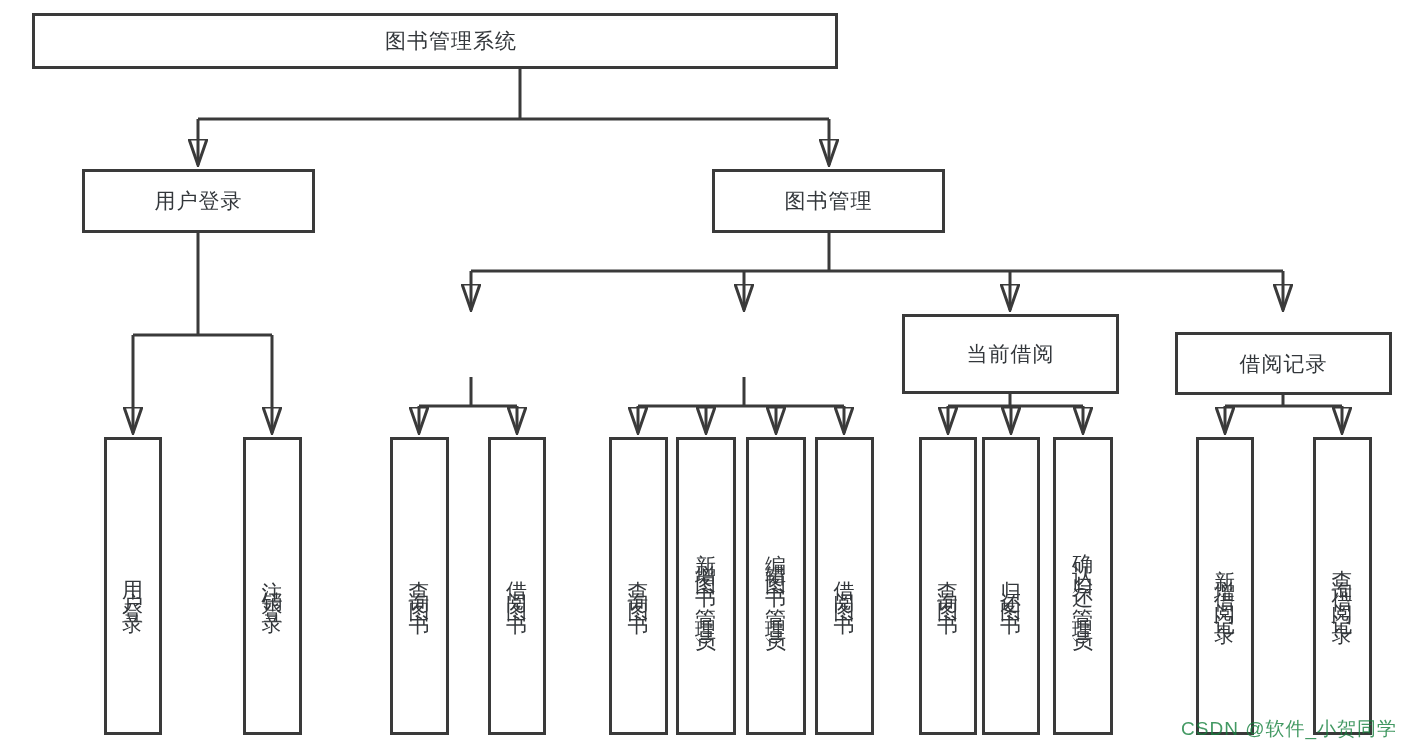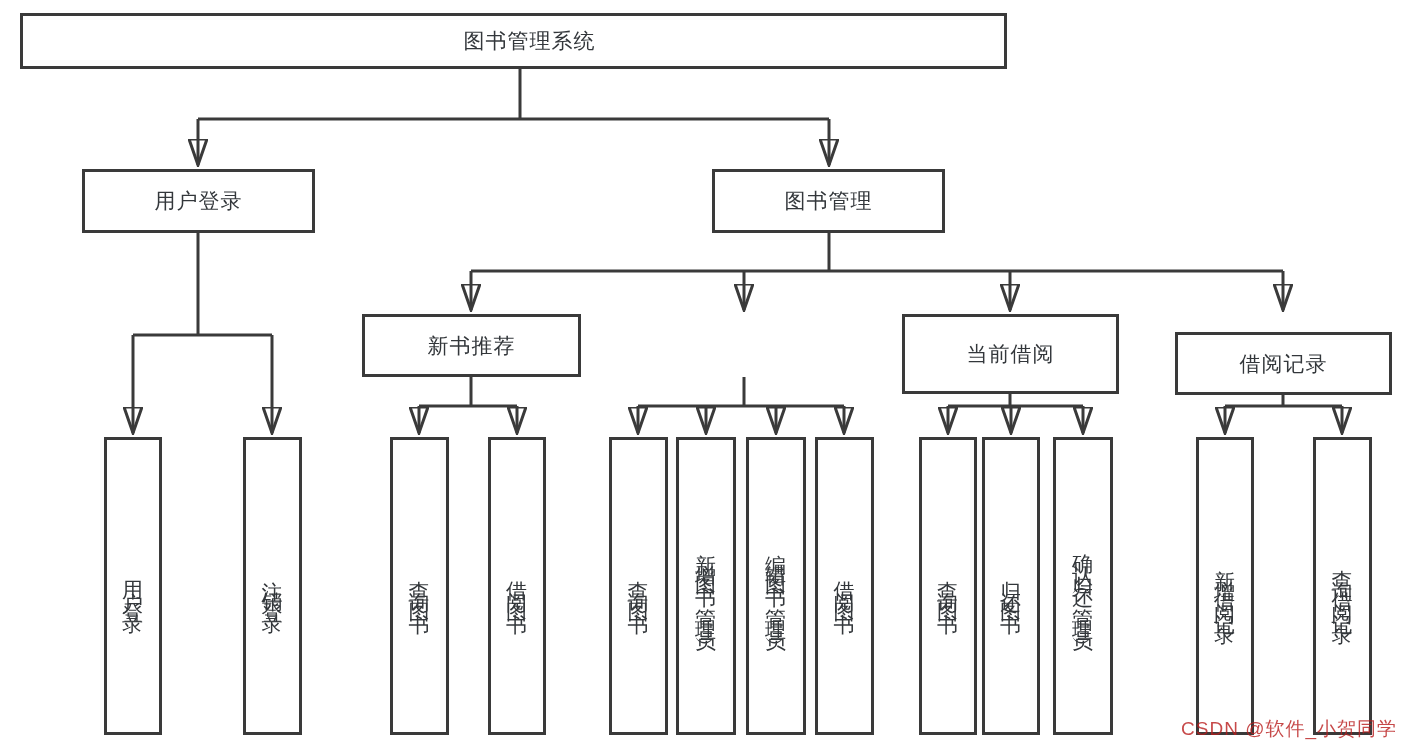--- a/index.html
+++ b/index.html
@@ -40,21 +40,21 @@
     font-size: 21px;
     line-height: 1;
     letter-spacing: 11px;
     white-space: nowrap;
   }
   .watermark {
     position: absolute;
     right: 8px;
     top: 716px;
     font-size: 19px;
-    color: #b91c1c;
+    color: #15803d;
     opacity: 0.8;
     letter-spacing: 1px;
     white-space: nowrap;
     z-index: 5;
   }
 </style>
 </head>
 <body>
 
 <div class="canvas">
@@ -107,34 +107,31 @@
       <path d="M1083,406 V433" marker-end="url(#arw)"></path>
     </g>
 
     <g>
       <path d="M1283,377 V407 M1225,406 H1342"></path>
       <path d="M1225,406 V433" marker-end="url(#arw)"></path>
       <path d="M1342,406 V433" marker-end="url(#arw)"></path>
     </g>
   </svg>
 
-  <div class="hbox" style="left:20px; top:13px; width:987px; height:56px;padding-left:32px;">
+  <div class="hbox" style="left:32px; top:13px; width:806px; height:56px;padding-left:32px;">
     <span>图书管理系统</span>
   </div>
 
   <div class="hbox" style="left:82px; top:169px; width:233px; height:64px;">
     <span>用户登录</span>
   </div>
   <div class="hbox" style="left:712px; top:169px; width:233px; height:64px;">
     <span>图书管理</span>
   </div>
 
-  <div class="hbox" style="left:362px; top:314px; width:219px; height:63px;">
-    <span>新书推荐</span>
-  </div>
   <div class="hbox" style="left:902px; top:314px; width:217px; height:80px;">
     <span>当前借阅</span>
   </div>
   <div class="hbox" style="left:1175px; top:332px; width:217px; height:63px;">
     <span>借阅记录</span>
   </div>
 
   <div class="leaf" style="left:104px; top:437px; width:58px; height:298px;">
     <span class="vtext">用户登录</span>
   </div>

